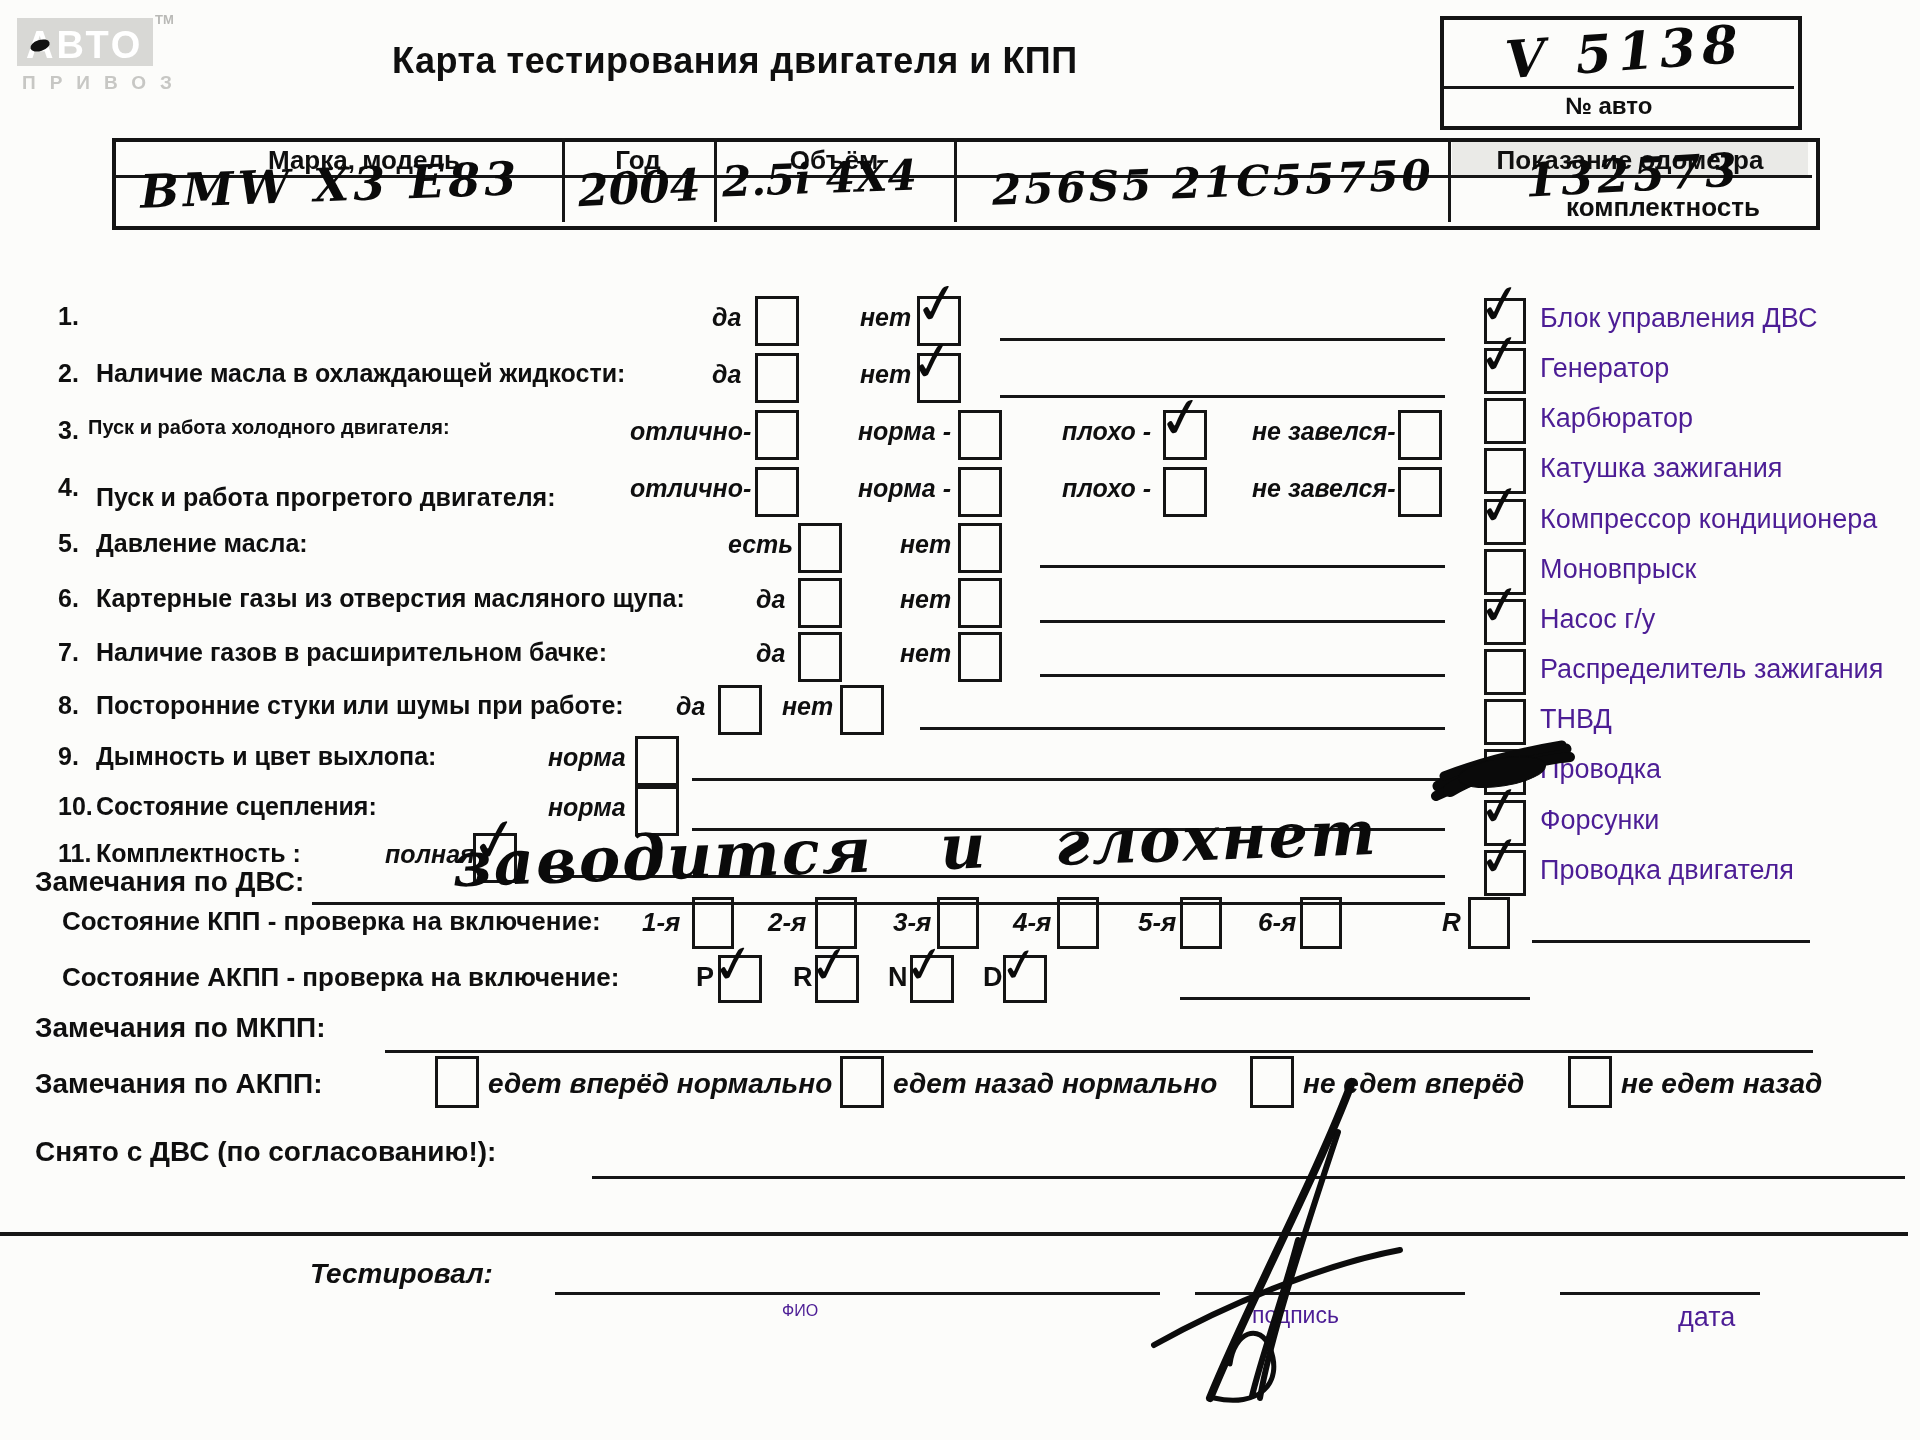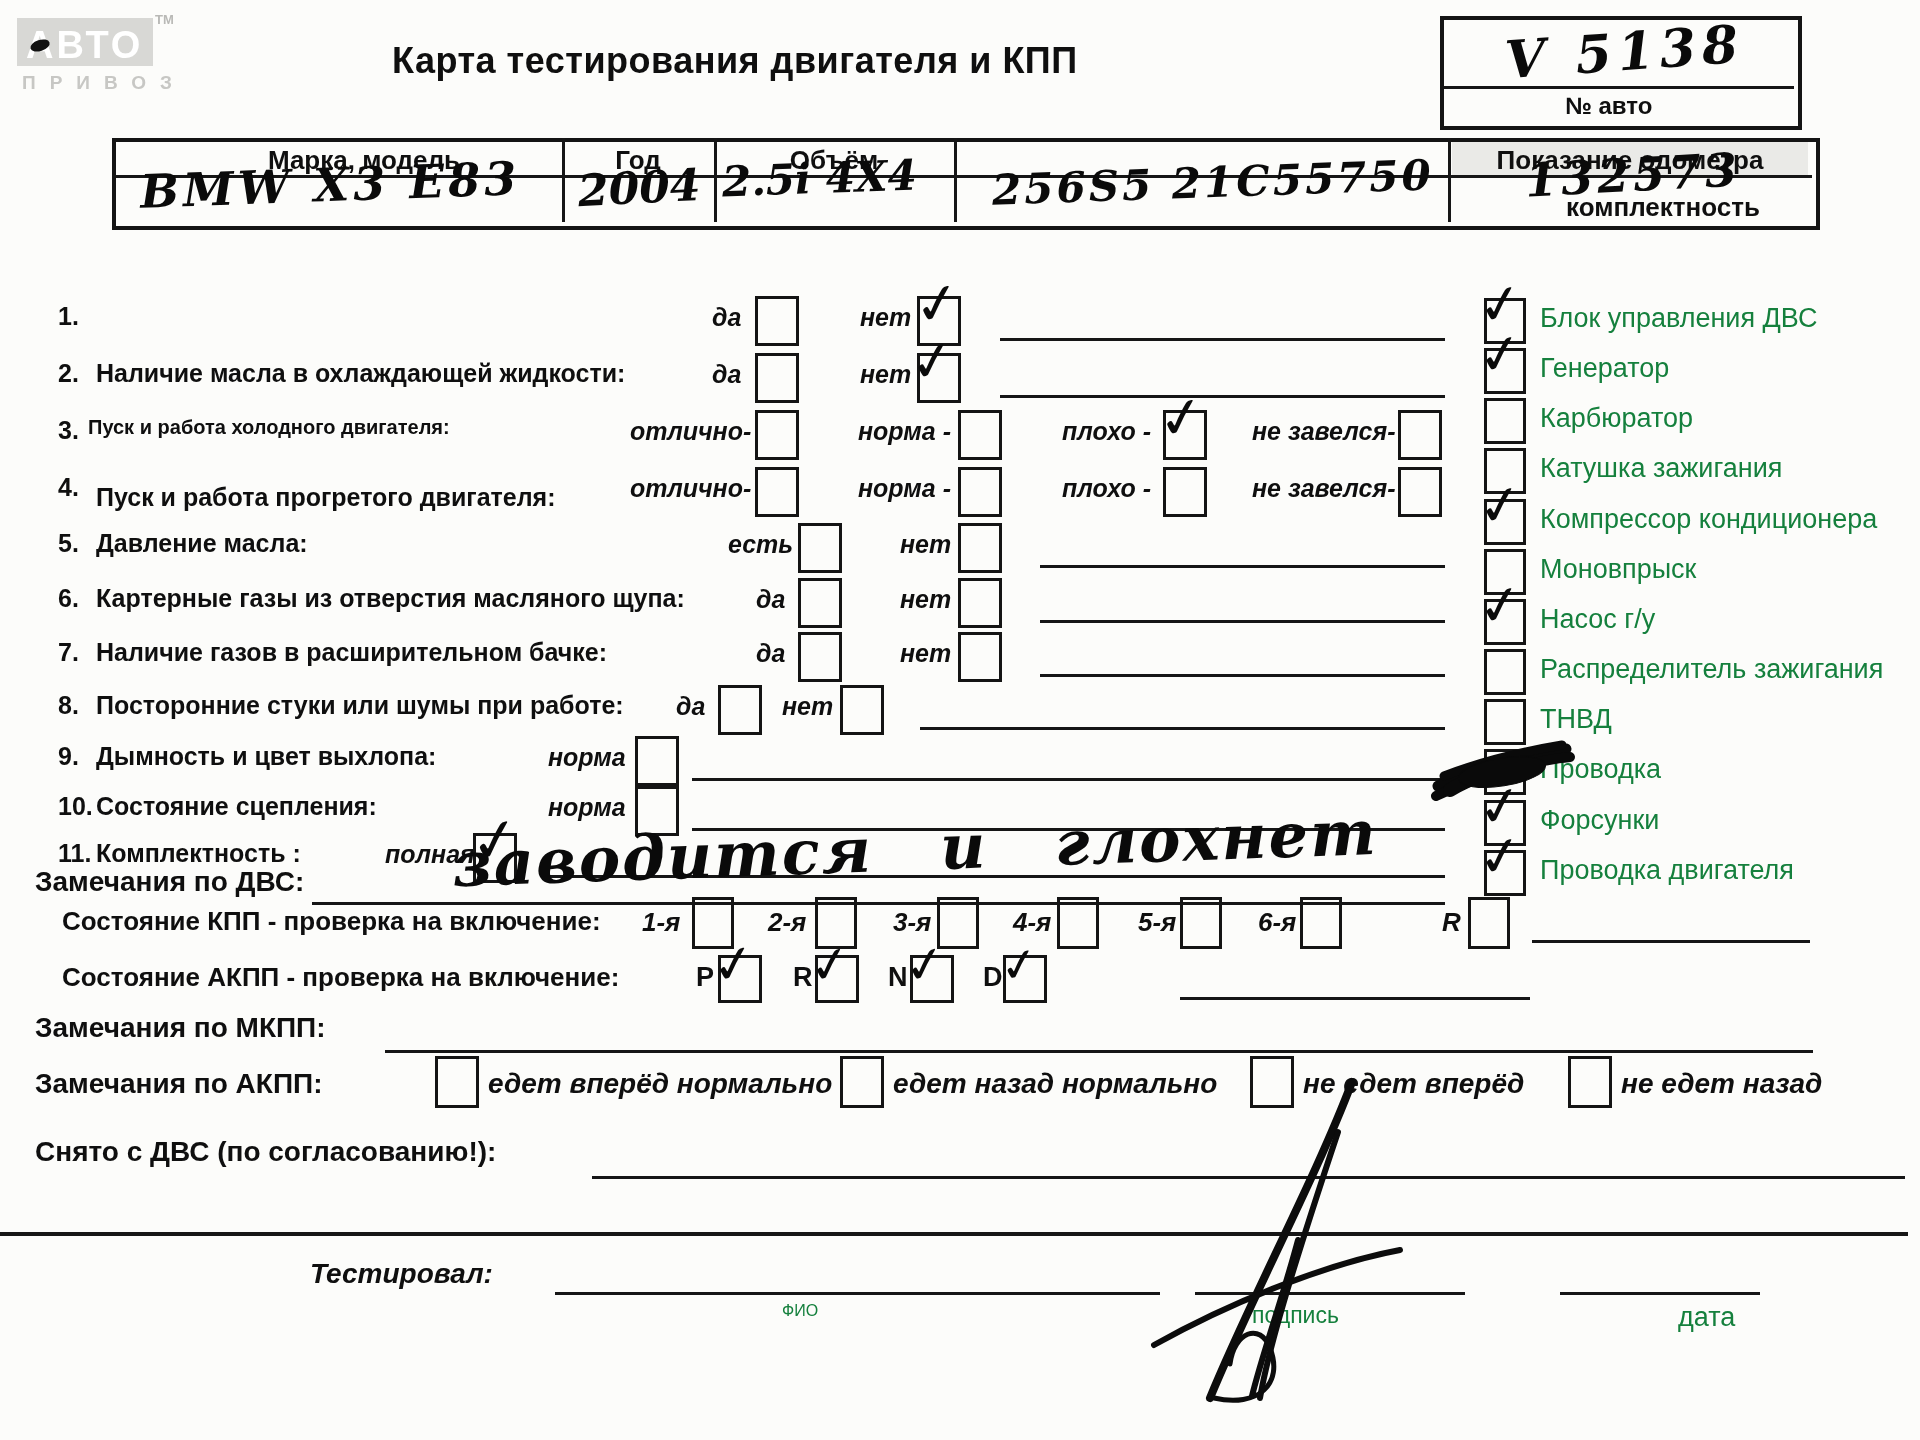--- a/index.html
+++ b/index.html
@@ -3,21 +3,21 @@
 <meta charset="utf-8">
 <style>
   html,body{margin:0;padding:0;background:#e9e9e9;}
   .page{
     position:relative;width:1920px;height:1440px;margin:0 auto;
     background:#fcfcfa;overflow:hidden;
     font-family:"Liberation Sans",sans-serif;color:#101010;
   }
   .abs{position:absolute;}
   .lbl{position:absolute;font-weight:700;color:#0f0f0f;white-space:nowrap;}
-  .reg{position:absolute;font-weight:400;color:#15803d;white-space:nowrap;}
+  .reg{position:absolute;font-weight:400;color:#4c1d95;white-space:nowrap;}
   .opt{position:absolute;font-style:italic;font-weight:700;color:#0f0f0f;white-space:nowrap;}
   .cb{position:absolute;border:3px solid #141414;background:transparent;}
   .line{position:absolute;height:3px;background:#161616;}
   .vline{position:absolute;width:3px;background:#161616;}
   .check{
     position:absolute;font-family:"DejaVu Sans",sans-serif;font-weight:700;color:#0a0a0a;
     transform:rotate(-9deg);line-height:1;
   }
   .hw{
     position:absolute;font-family:"DejaVu Serif",serif;font-style:italic;font-weight:700;

